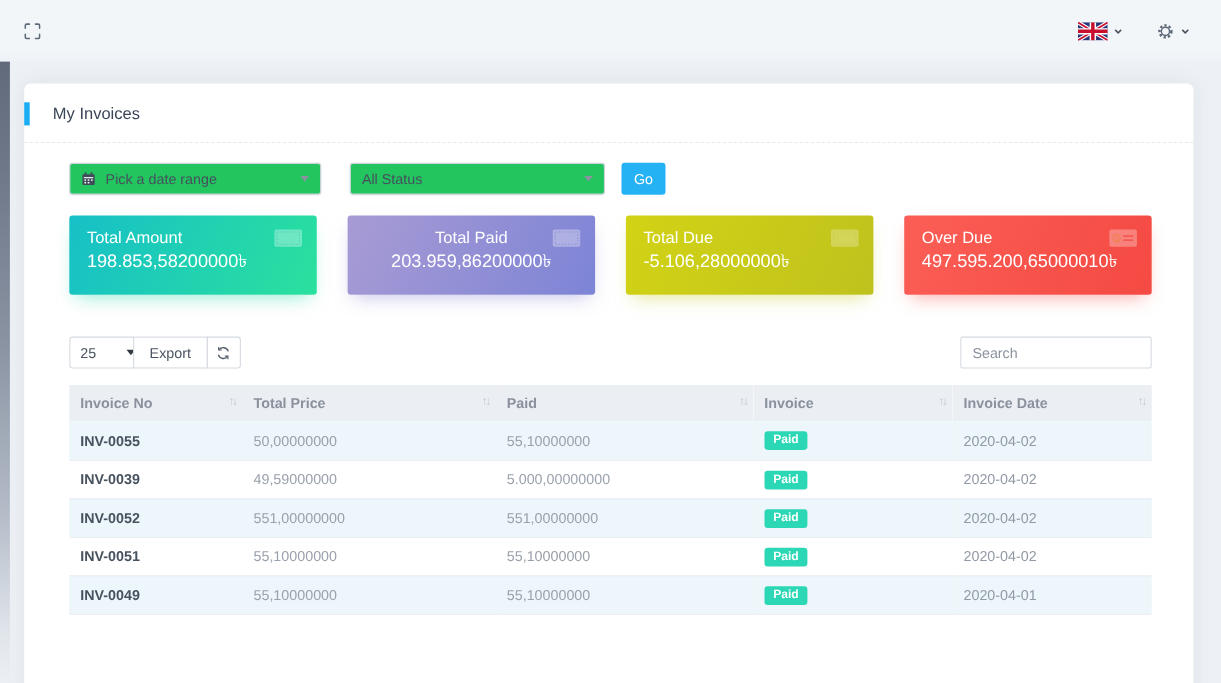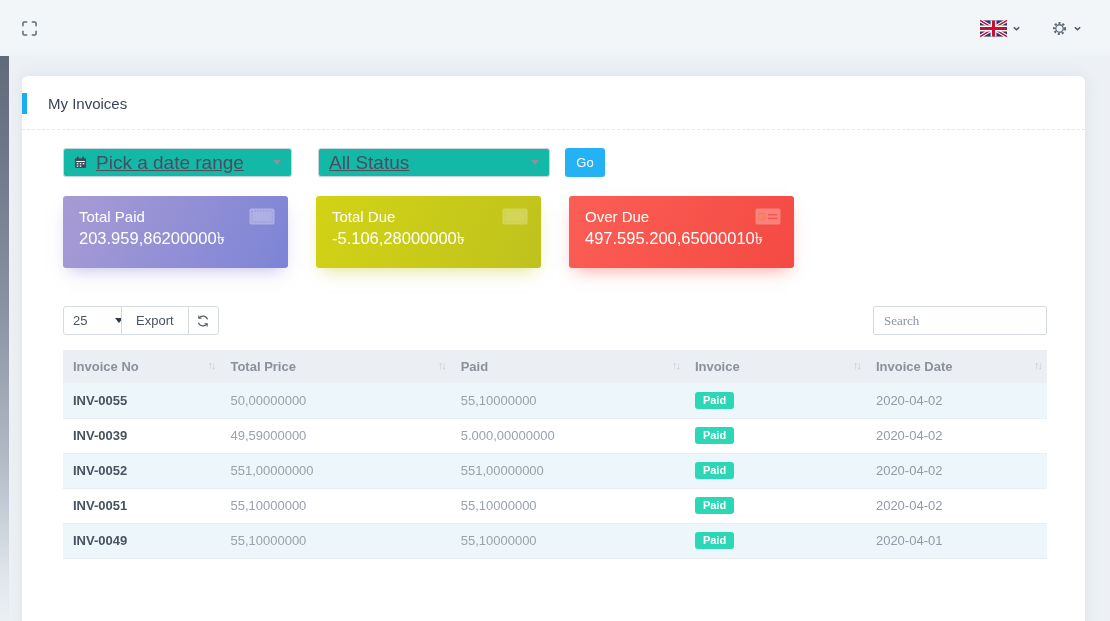--- a/index.html
+++ b/index.html
@@ -21,53 +21,53 @@
   
   .content-card { position:absolute; left:22px; top:76px; width:1063px; height:563px;
     background:#ffffff; border-radius:6px 6px 0 0; box-shadow:0 0 16px rgba(140,155,175,.16); }
 
   .title-row { position:relative; height:54px; border-bottom:1px dashed #e4e9ee; }
   .accent-bar { position:absolute; left:0; top:17px; width:5px; height:21px; background:#1badf2; }
   .page-title { position:absolute; left:26px; top:19px; font-size:15px; color:#3b4557; font-weight:500; }
 
   
   .filters { position:absolute; top:72px; left:41px; display:flex; align-items:center; }
-  .select-box { height:29px; background:#14b8a6; border:1px solid #ccd3db; border-radius:3px;
-    display:flex; align-items:center; padding:0 10px; font-size:19px; color:#46505e; cursor:pointer;
-    box-shadow:0 1px 1px rgba(120,130,145,.08);text-decoration:underline; }
+  .select-box { height:29px; background:#22c55e; border:1px solid #ccd3db; border-radius:3px;
+    display:flex; align-items:center; padding:0 10px; font-size:13px; color:#46505e; cursor:pointer;
+    box-shadow:0 1px 1px rgba(120,130,145,.08); }
   .date-select { width:229px; margin-right:26px; }
   .status-select { width:232px; margin-right:15px; }
   .caret-down { width:0; height:0; border-left:4px solid transparent; border-right:4px solid transparent;
     border-top:5px solid #8a93a0; margin-left:auto; }
   .cal-icon { margin-right:9px; display:flex; }
   .go-btn { width:40px; height:29px; background:#25b2f5; color:#fff; border:none; border-radius:3px;
     font-size:13px; cursor:pointer; font-family:inherit; }
 
   
   .cards { position:absolute; top:120px; left:41px; display:flex; gap:28px; align-items:flex-start; }
   .stat-card { width:225px; min-height:72px; border-radius:3px; padding:12px 16px; color:#fff; position:relative; }
   .stat-card .label { font-size:15px; margin-bottom:3px; }
   .stat-card .value { font-size:16.5px; word-break:break-all; line-height:1.3; }
   .card-icon { position:absolute; right:13px; top:12px; opacity:.45; }
   .card-amount { background:linear-gradient(115deg,#16c0c7 0%,#2ae19d 100%); box-shadow:0 8px 16px -6px rgba(32,215,170,.5); }
-  .card-paid { background:linear-gradient(115deg,#a89bd4 0%,#7d84d6 100%); box-shadow:0 8px 16px -6px rgba(135,130,210,.5); }
+  .card-paid { background:linear-gradient(115deg,#a89bd4 0%,#7d84d6 100%); box-shadow:0 8px 16px -6px rgba(135,130,210,.5);text-align:center; }
   .card-due { background:linear-gradient(115deg,#d2d315 0%,#bfc21d 100%); box-shadow:0 8px 16px -6px rgba(198,201,25,.5); }
   .card-overdue { background:linear-gradient(115deg,#fb5e55 0%,#f44a43 100%); box-shadow:0 8px 16px -6px rgba(248,80,72,.5); }
 
   
   .controls { position:absolute; top:230px; left:41px; right:38px; display:flex; justify-content:space-between; align-items:center; }
   .btn-group { display:flex; }
   .btn-group > * { height:29px; background:#fff; border:1px solid #d6dbe1; color:#4a5462;
     display:flex; align-items:center; font-size:13px; cursor:pointer; font-family:inherit;gap:28px; }
   .pagesize-select { width:59px; padding:0 9px; border-radius:3px 0 0 3px; justify-content:space-between; }
   .pagesize-caret { width:0; height:0; border-left:4px solid transparent; border-right:4px solid transparent; border-top:5px solid #333a44; }
   .export-btn { padding:0 14px; margin-left:-1px; }
   .refresh-btn { width:31px; justify-content:center; margin-left:-1px; border-radius:0 3px 3px 0; }
   .search-input { width:174px; height:29px; border:1px solid #d6dbe1; border-radius:2px; padding:0 10px;
-    font-size:13px; color:#4a5462; font-family:Liberation Serif, serif; outline:none; }
+    font-size:13px; color:#4a5462; font-family:Liberation Sans, sans-serif; outline:none; }
   .search-input::placeholder { color:#8b939e; }
 
   
   .invoice-table { position:absolute; top:274px; left:41px; right:38px; }
   table { width:100%; border-collapse:collapse; font-size:13px; table-layout:fixed; }
   th { height:33px; background:#ebeef2; color:#8a919d; font-weight:600; text-align:left;
     padding:0 10px; position:relative; cursor:pointer; }
   th .sort-icon { position:absolute; right:6px; top:9px; font-size:11px; color:#c5ccd4; letter-spacing:-2px; font-weight:400; }
   td { height:35px; padding:0 10px; border-bottom:1px solid #e9eef3; color:#9aa2ac; }
   tbody tr:nth-child(odd) td { background:#ecf6fb; }
@@ -140,20 +140,30 @@
       <span class="caret-down"></span>
     </div>
     <div class="select-box status-select">
       <span>All Status</span>
       <span class="caret-down"></span>
     </div>
     <button class="go-btn">Go</button>
   </div>
 
   <div class="cards">
+    <div class="stat-card card-amount">
+      <div class="label">Total Amount</div>
+      <div class="value">198.853,58200000৳</div>
+      <span class="card-icon">
+        <svg width="26" height="17" viewBox="0 0 28 18">
+            <rect x="0.5" y="0.5" width="27" height="17" rx="2" fill="rgba(255,255,255,.75)"></rect>
+            <rect x="3" y="3" width="22" height="12" fill="none" stroke="rgba(120,200,190,.9)" stroke-width="1" stroke-dasharray="1.5 1.5"></rect>
+          </svg>
+      </span>
+    </div>
     <div class="stat-card card-paid">
       <div class="label">Total Paid</div>
       <div class="value">203.959,86200000৳</div>
       <span class="card-icon">
         <svg width="26" height="17" viewBox="0 0 28 18">
             <rect x="0.5" y="0.5" width="27" height="17" rx="2" fill="rgba(255,255,255,.75)"></rect>
             <rect x="3" y="3" width="22" height="12" fill="none" stroke="rgba(150,150,210,.9)" stroke-width="1" stroke-dasharray="1.5 1.5"></rect>
           </svg>
       </span>
     </div>

